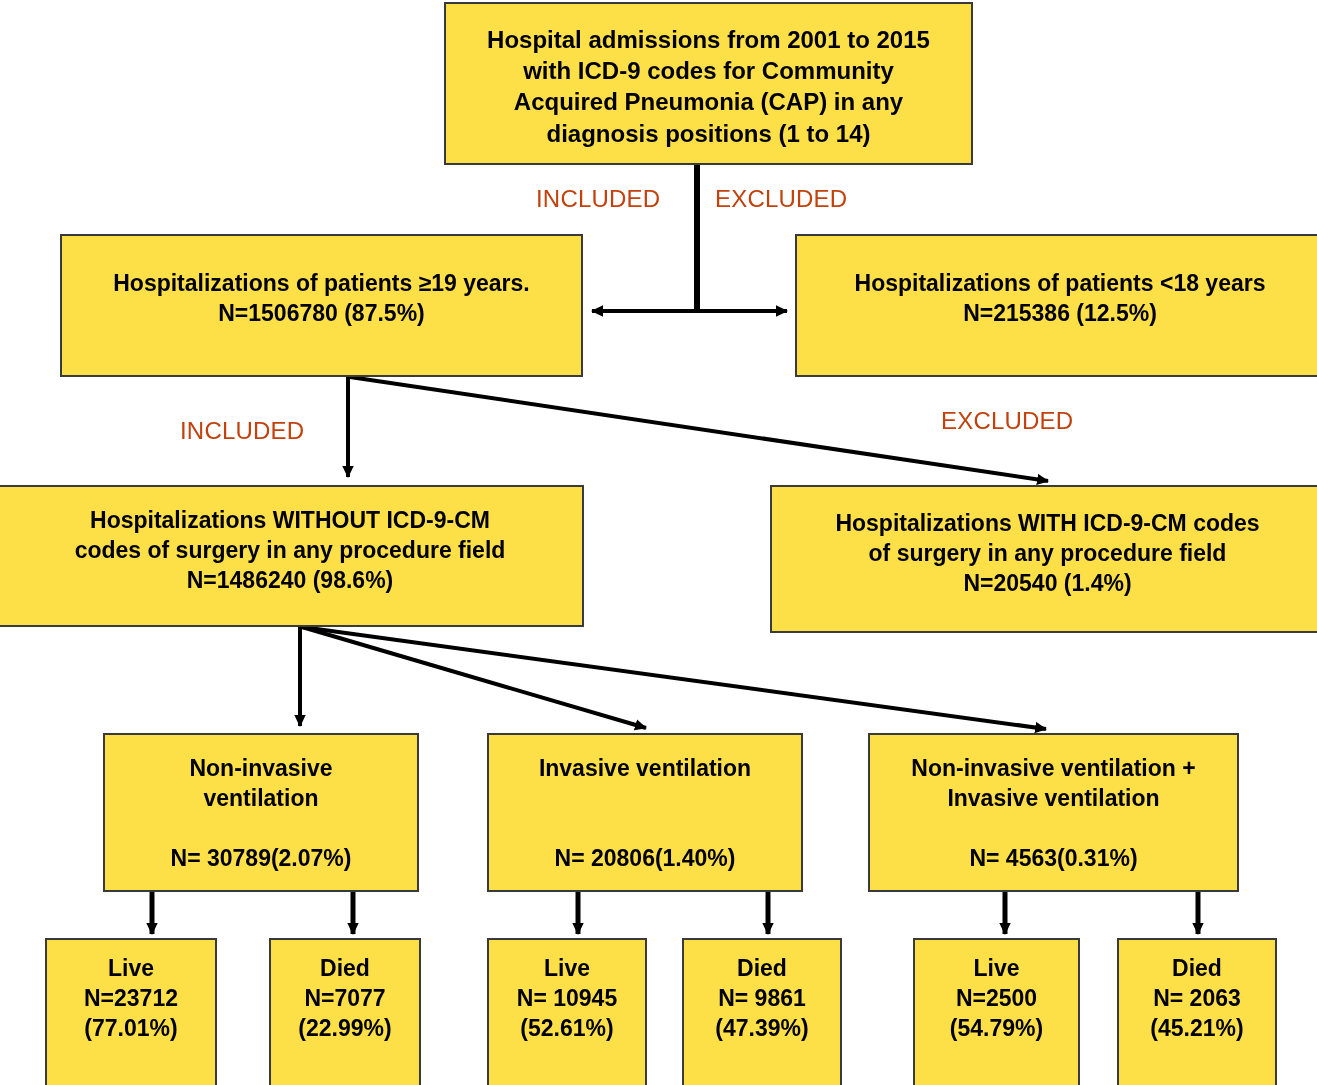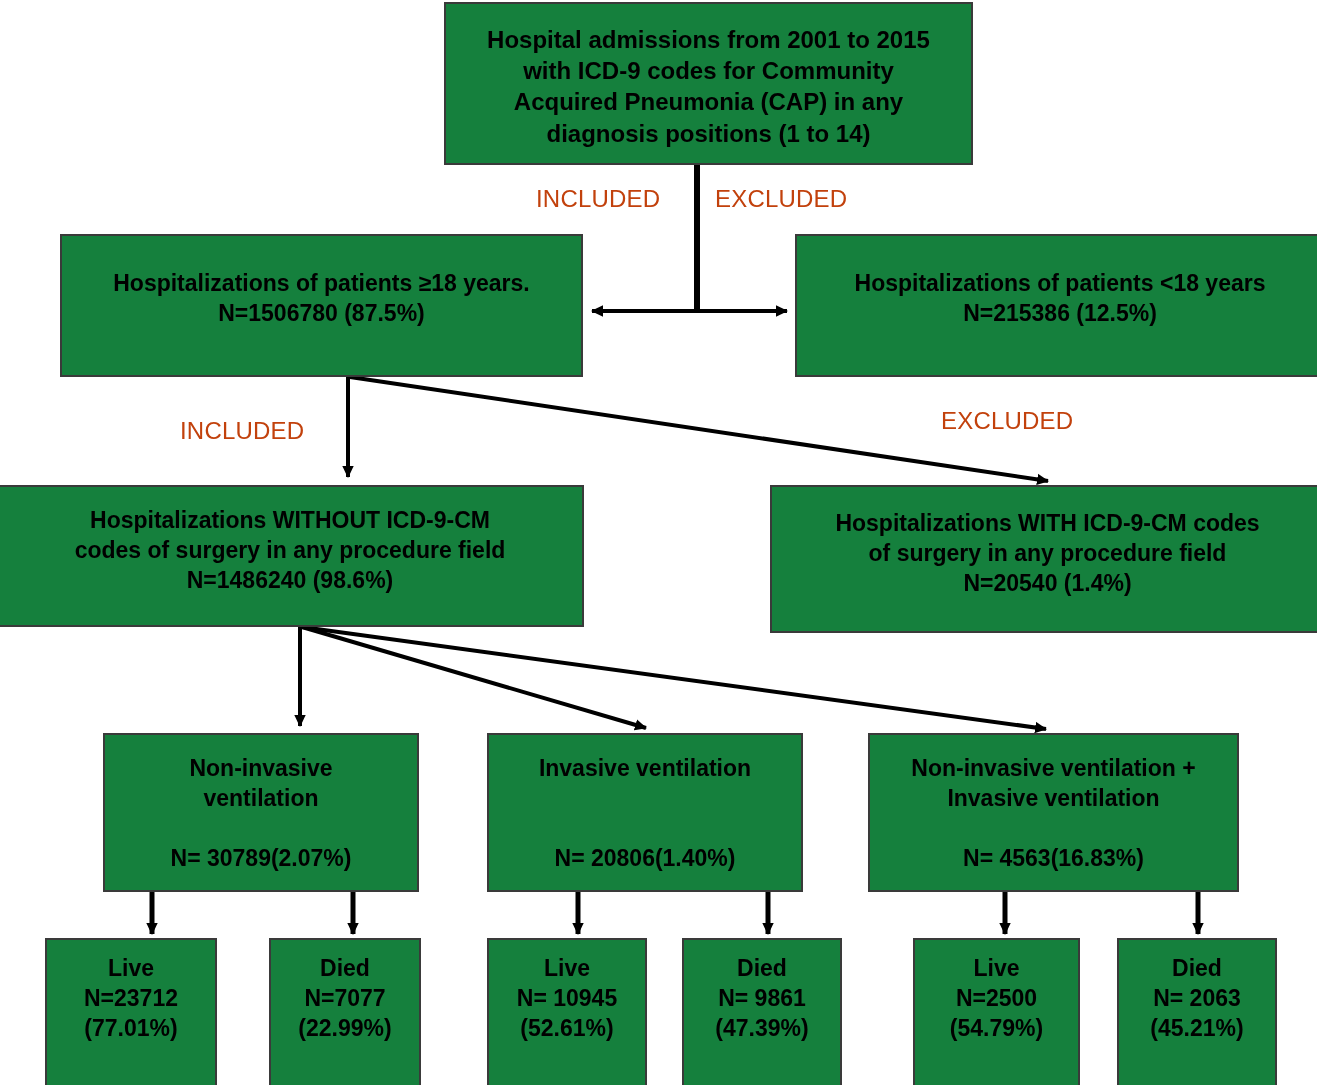--- a/index.html
+++ b/index.html
@@ -1,21 +1,21 @@
 <!DOCTYPE html>
 <html><head>
 <meta charset="utf-8">
 <style>
   html,body{margin:0;padding:0;background:#ffffff;}
   body{font-family:"Liberation Sans",sans-serif;color:#000;}
   #stage{position:relative;width:1317px;height:1085px;background:#fff;overflow:hidden;}
   .box{
     position:absolute;
     border:2px solid #3a3a3a;
-    background:#15803d;
+    background:#fde047;
     box-sizing:border-box;
     display:flex;
     align-items:flex-start;
     justify-content:center;
     text-align:center;
     z-index:3;
   }
   .box .txt{
     display:block;
     width:100%;
@@ -76,21 +76,21 @@
     <span class="txt">Hospital admissions from 2001 to 2015
 with ICD-9 codes for Community
 Acquired Pneumonia (CAP) in any
 diagnosis positions (1 to 14)</span>
   </div>
 
   <div class="flowlabel" style="left:536px;top:185px;">INCLUDED</div>
   <div class="flowlabel" style="left:715px;top:185px;">EXCLUDED</div>
 
   <div class="box" style="left:60px;top:234px;width:523px;height:143px;padding-top:33px;font-size:23px;">
-    <span class="txt">Hospitalizations of patients ≥18 years.
+    <span class="txt">Hospitalizations of patients ≥19 years.
 N=1506780 (87.5%)</span>
   </div>
 
   <div class="box" style="left:795px;top:234px;width:530px;height:143px;padding-top:33px;font-size:23px;">
     <span class="txt">Hospitalizations of patients &lt;18 years
 N=215386 (12.5%)</span>
   </div>
 
   <div class="flowlabel" style="left:180px;top:417px;">INCLUDED</div>
   <div class="flowlabel" style="left:941px;top:407px;">EXCLUDED</div>
@@ -118,21 +118,21 @@
     <span class="txt">Invasive ventilation
 
 
 N= 20806(1.40%)</span>
   </div>
 
   <div class="box" style="left:868px;top:733px;width:371px;height:159px;padding-top:19px;font-size:23px;">
     <span class="txt">Non-invasive ventilation +
 Invasive ventilation
 
-N= 4563(16.83%)</span>
+N= 4563(0.31%)</span>
   </div>
 
   <div class="box" style="left:45px;top:938px;width:172px;height:150px;padding-top:14px;font-size:23px;">
     <span class="txt">Live
 N=23712
 (77.01%)</span>
   </div>
 
   <div class="box" style="left:269px;top:938px;width:152px;height:150px;padding-top:14px;font-size:23px;">
     <span class="txt">Died

